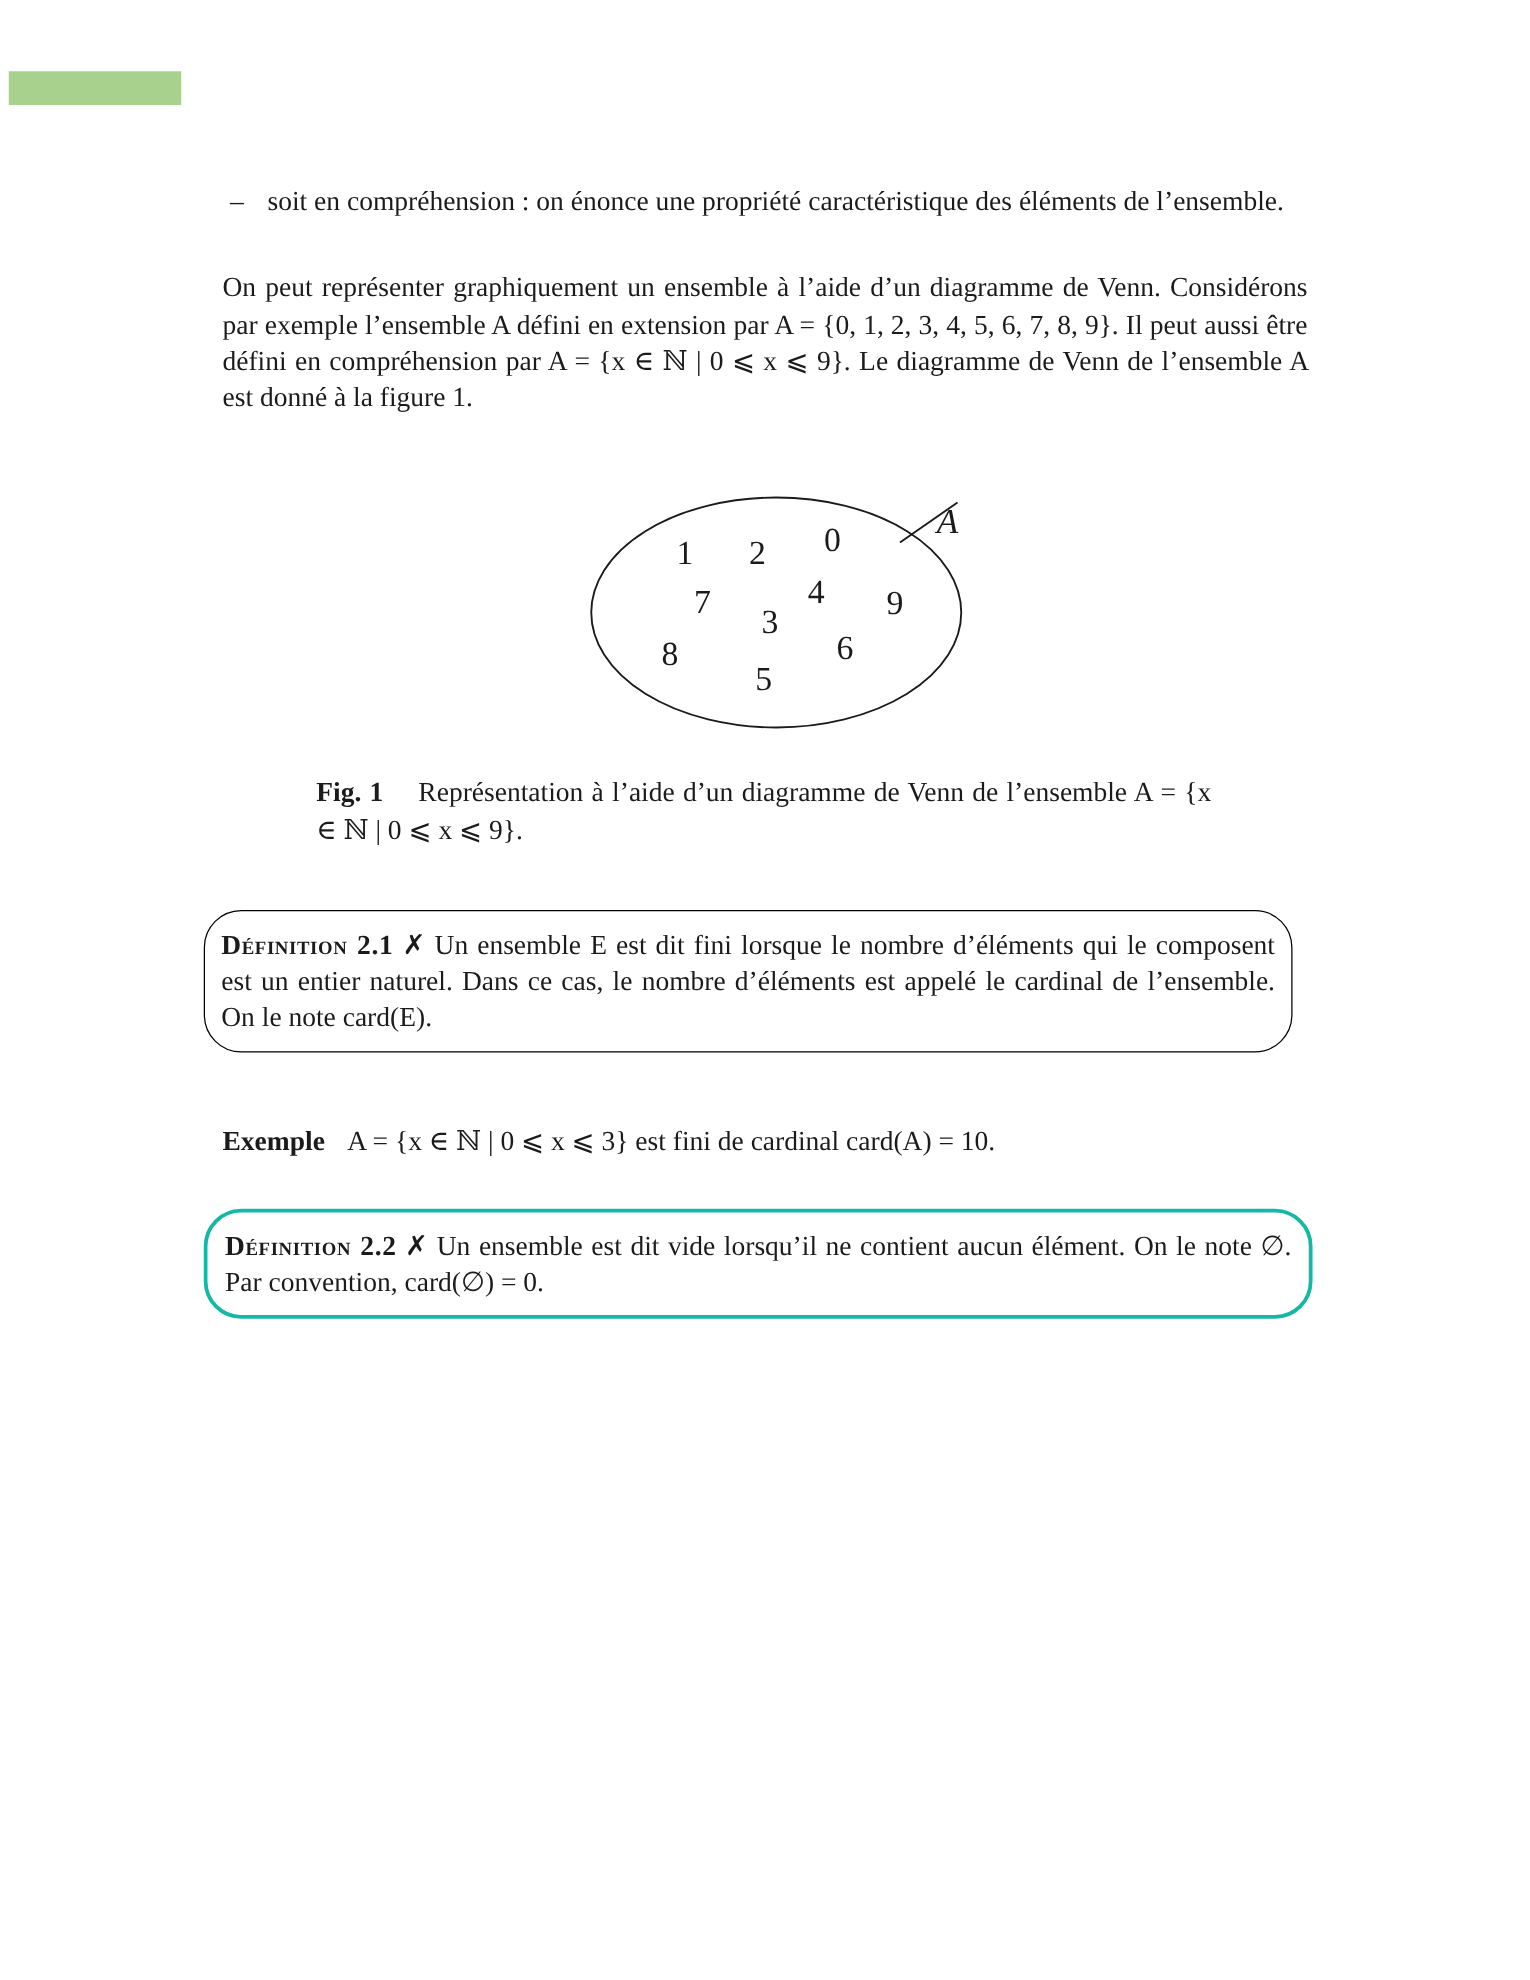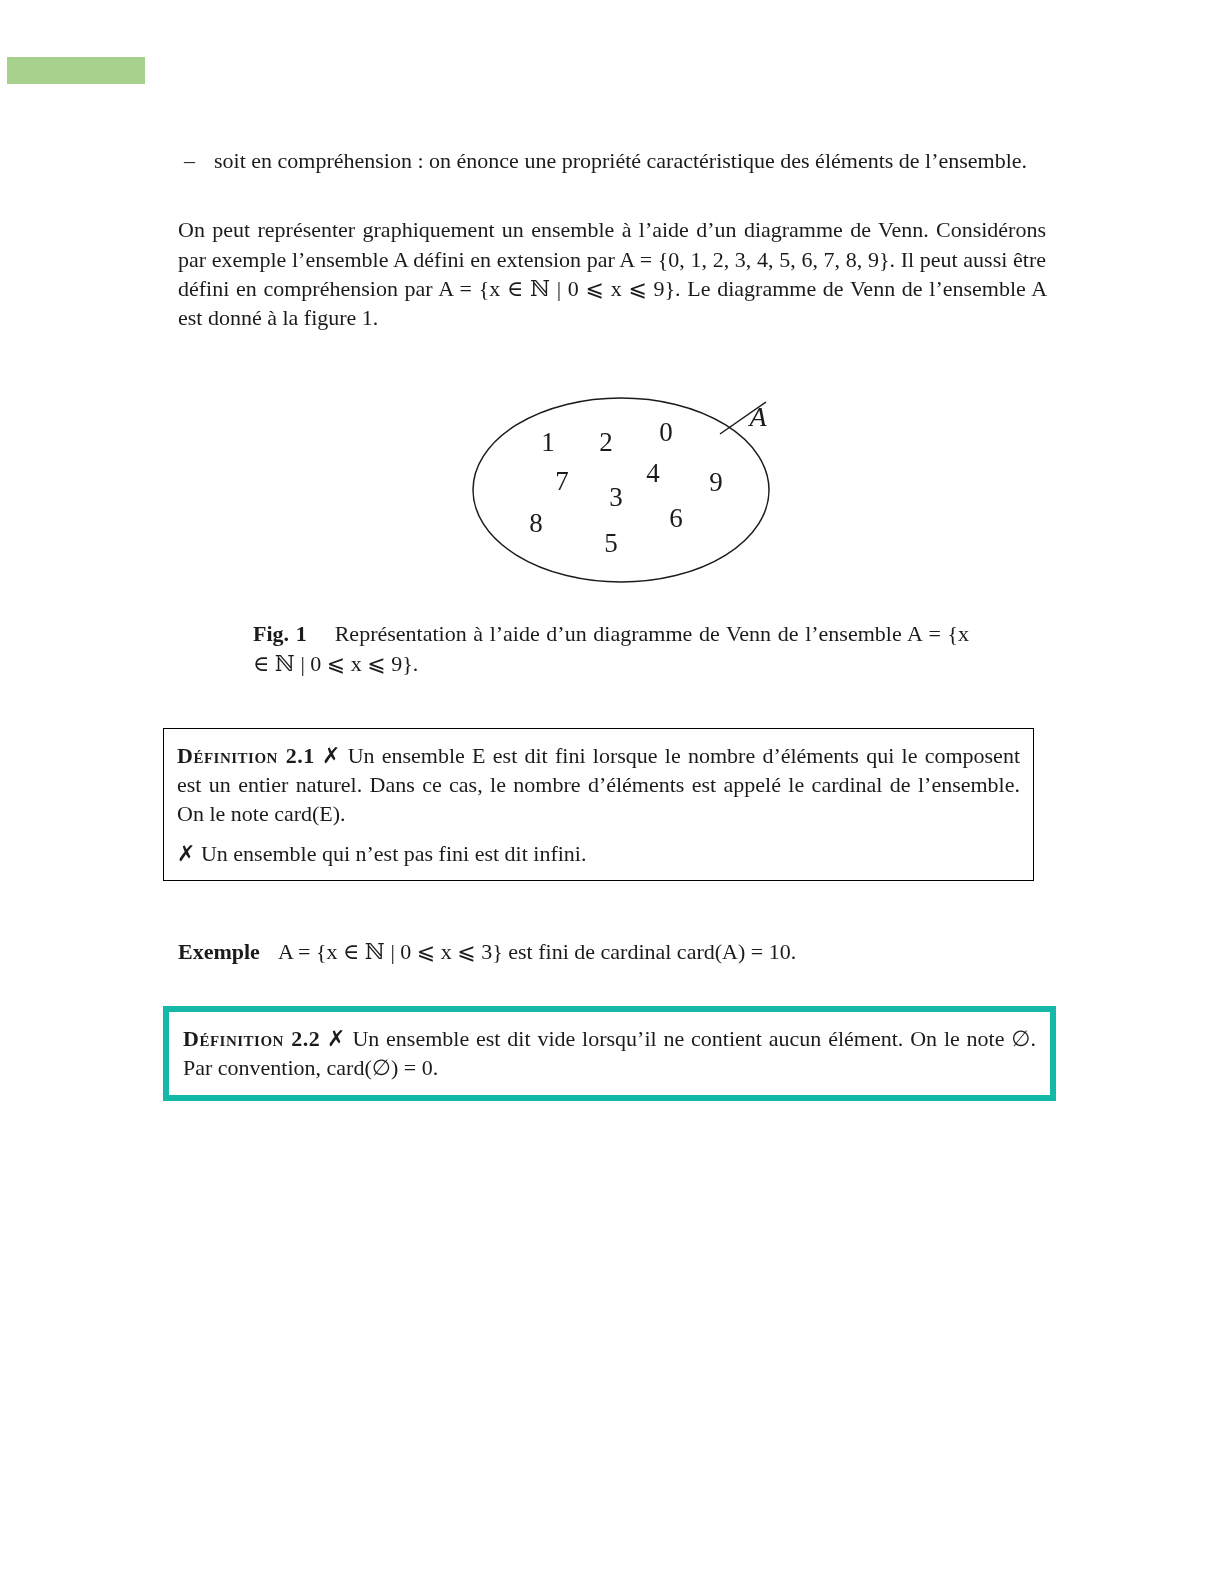--- a/index.html
+++ b/index.html
@@ -72,31 +72,32 @@
   }
   figcaption {
     margin: 24px 0 0 75px;
     width: 716px;
     text-align: justify;
   }
   .caption-fig-label { margin-right: 28px; }
   .defbox {
     margin-left: -15px;
     text-align: justify;
+    border-radius: 30px;
   }
   .defbox-1 {
     margin-top: 50px;
     width: 843px;
     border: 1.5px solid #000;
     padding: 12px 13px;
   }
   .defbox-2 {
     margin-top: 40px;
     width: 853px;
-    border: 6px solid #14b8a6;
+    border: 3px solid #14b8a6;
     padding: 12px 14px;
   }
   .defbox p { margin: 0; }
   .defbox p + p { margin-top: 10px; }
   .exemple {
     margin: 56px 0 0 0;
   }
   .exemple-label { margin-right: 18px; margin-top: 48px; }
 </style>
 </head>
@@ -129,21 +130,20 @@
       <text class="vnum" x="141" y="162" text-anchor="middle">5</text>
       <text class="vlabel" x="288" y="36" text-anchor="middle">A</text>
     </svg>
     <figcaption>
       <span class="b caption-fig-label">Fig. 1</span><span><span>Représentation à l’aide d’un diagramme de Venn de l’ensemble </span><span class="i">A</span><span> = {</span><span class="i">x</span><span> ∈ ℕ | 0 ⩽ </span><span class="i">x</span><span> ⩽ 9}.</span></span>
     </figcaption>
   </figure>
 
   <div class="defbox defbox-1">
     <p><span class="sc">Définition 2.1</span><span class="x"> ✗ </span><span class="i">Un ensemble E est dit fini lorsque le nombre d’éléments qui le composent est un entier naturel. Dans ce cas, le nombre d’éléments est appelé le cardinal de l’ensemble. On le note </span><span>card(</span><span class="i">E</span><span>).</span></p>
-    <p><span class="x">✗ </span><span class="i">Un ensemble qui n’est pas fini est dit infini.</span></p>
   </div>
 
   <p class="exemple">
     <span class="b exemple-label">Exemple</span><span><span class="i">A</span><span> = {</span><span class="i">x</span><span> ∈ ℕ | 0 ⩽ </span><span class="i">x</span><span> ⩽ 3} est fini de cardinal card(</span><span class="i">A</span><span>) = 10.</span></span>
   </p>
 
   <div class="defbox defbox-2">
     <p><span class="sc">Définition 2.2</span><span class="x"> ✗ </span><span class="i">Un ensemble est dit vide lorsqu’il ne contient aucun élément. On le note </span><span>∅</span><span class="i">. Par convention, </span><span>card(∅) = 0.</span></p>
   </div>
 

